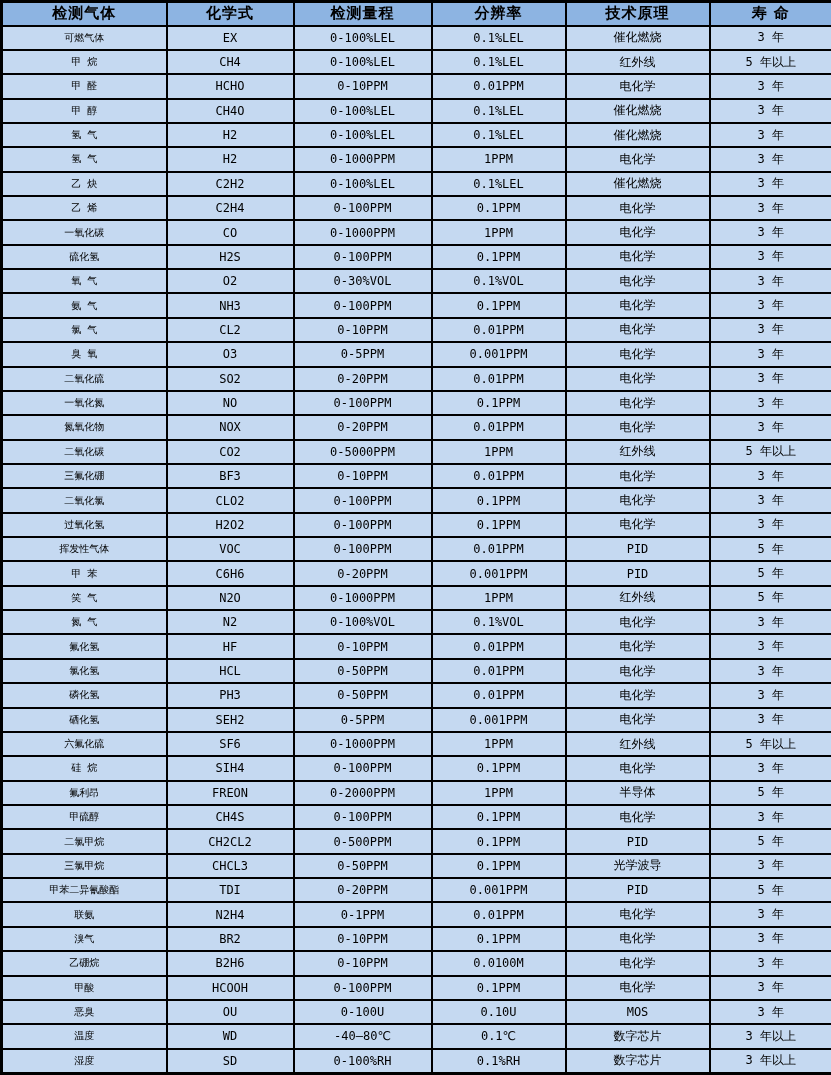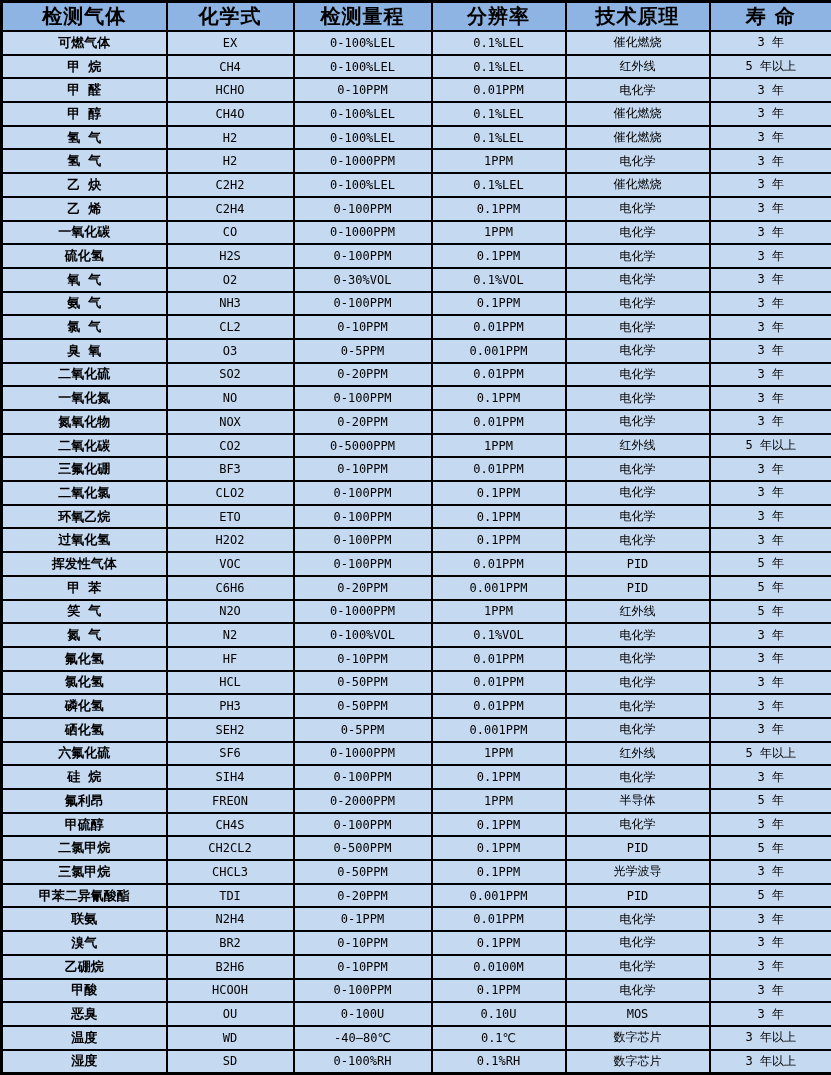--- a/index.html
+++ b/index.html
@@ -30,31 +30,31 @@
     text-align: center;
     vertical-align: middle;
     padding: 0 2px;
     overflow: hidden;
     white-space: nowrap;
   }
   table.spec-table thead tr { height: 24px; }
   table.spec-table thead th {
     background: var(--header-bg);
     font-weight: bold;
-    font-size: 20px;
+    font-size: 15px;
     letter-spacing: 1px;
     font-family: "DejaVu Sans", "Liberation Sans", sans-serif;
   }
   table.spec-table tbody tr { height: 21px; }
   table.spec-table tbody td {
     background: var(--row-bg);
     font-size: 12px;
   }
   
-  table.spec-table tbody td.col-0 { font-size: 13px; font-weight: bold; }
+  table.spec-table tbody td.col-0 { font-size: 10px; }
 </style>
 </head>
 <body>
 
 <table class="spec-table">
   <colgroup>
     <col style="width:165px">
     <col style="width:127px">
     <col style="width:138px">
     <col style="width:134px">
@@ -226,28 +226,20 @@
       </tr>
       <tr>
         <td class="col-0">二氧化氯</td>
         <td class="col-1">CLO2</td>
         <td class="col-2">0-100PPM</td>
         <td class="col-3">0.1PPM</td>
         <td class="col-4">电化学</td>
         <td class="col-5">3 年</td>
       </tr>
       <tr>
-        <td class="col-0">环氧乙烷</td>
-        <td class="col-1">ETO</td>
-        <td class="col-2">0-100PPM</td>
-        <td class="col-3">0.1PPM</td>
-        <td class="col-4">电化学</td>
-        <td class="col-5">3 年</td>
-      </tr>
-      <tr>
         <td class="col-0">过氧化氢</td>
         <td class="col-1">H2O2</td>
         <td class="col-2">0-100PPM</td>
         <td class="col-3">0.1PPM</td>
         <td class="col-4">电化学</td>
         <td class="col-5">3 年</td>
       </tr>
       <tr>
         <td class="col-0">挥发性气体</td>
         <td class="col-1">VOC</td>

